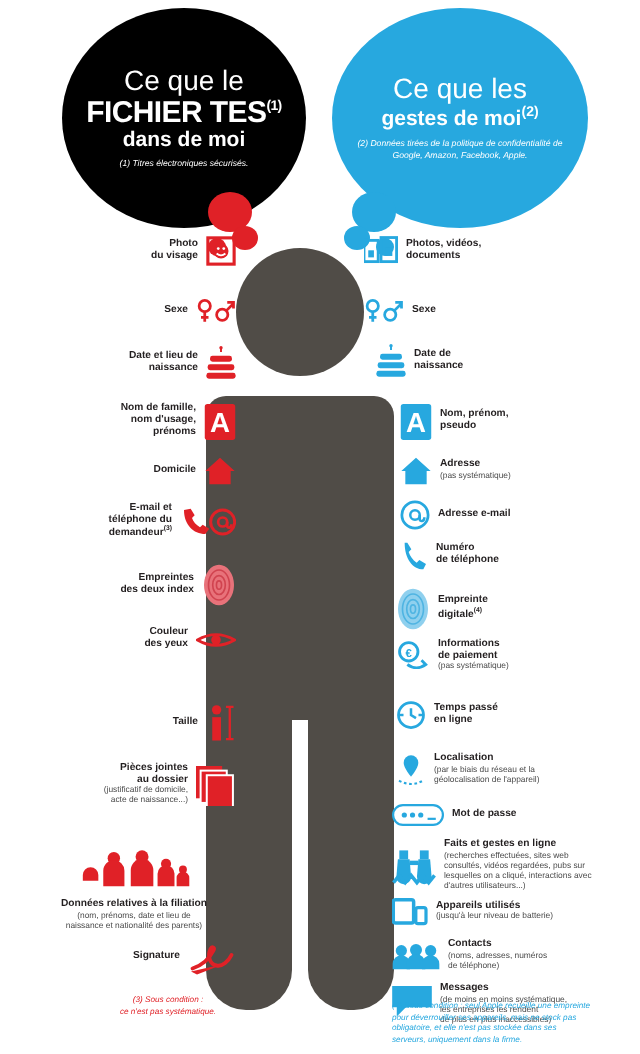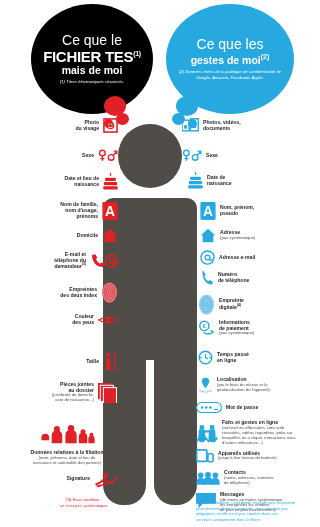--- a/index.html
+++ b/index.html
@@ -135,21 +135,21 @@
 </style>
 </head>
 <body>
 
 <div id="page">
 
   <div class="bubble bubble-red">
     <div class="bubble-inner">
       <div class="bub-l1">Ce que le</div>
       <div class="bub-l2"><span>FICHIER TES</span><sup>(1)</sup></div>
-      <div class="bub-l3">mais de moi</div>
+      <div class="bub-l3">dans de moi</div>
       <div class="bub-note">(1) Titres électroniques sécurisés.</div>
     </div>
   </div>
   <div class="tail tail-red-1"></div>
   <div class="tail tail-red-2"></div>
   <div class="tail tail-red-3"></div>
 
   <div class="bubble bubble-blue">
     <div class="bubble-inner">
       <div class="bub-l1">Ce que les</div>

